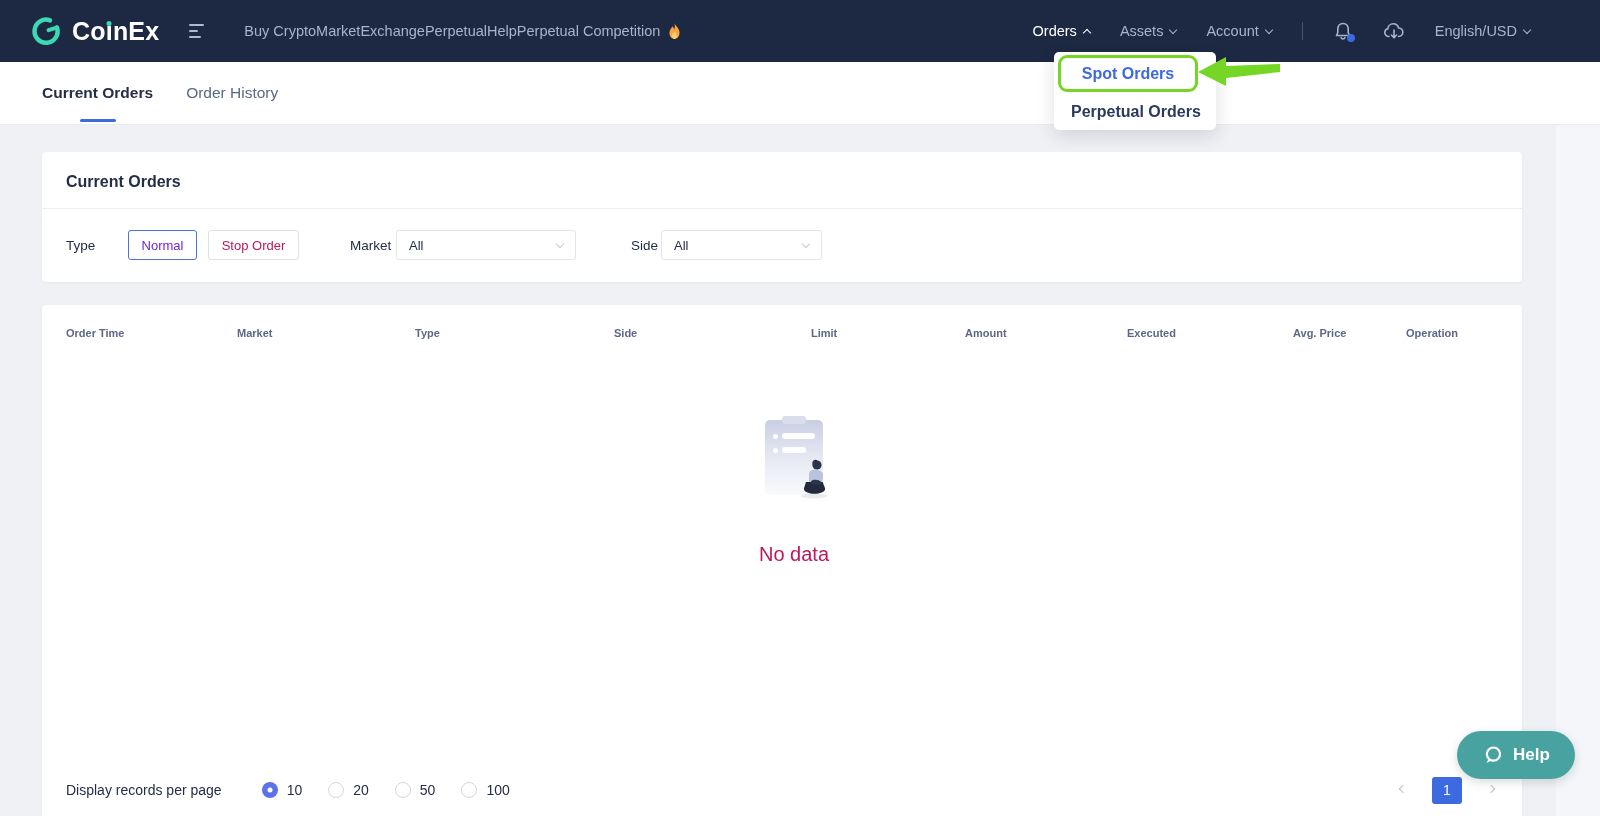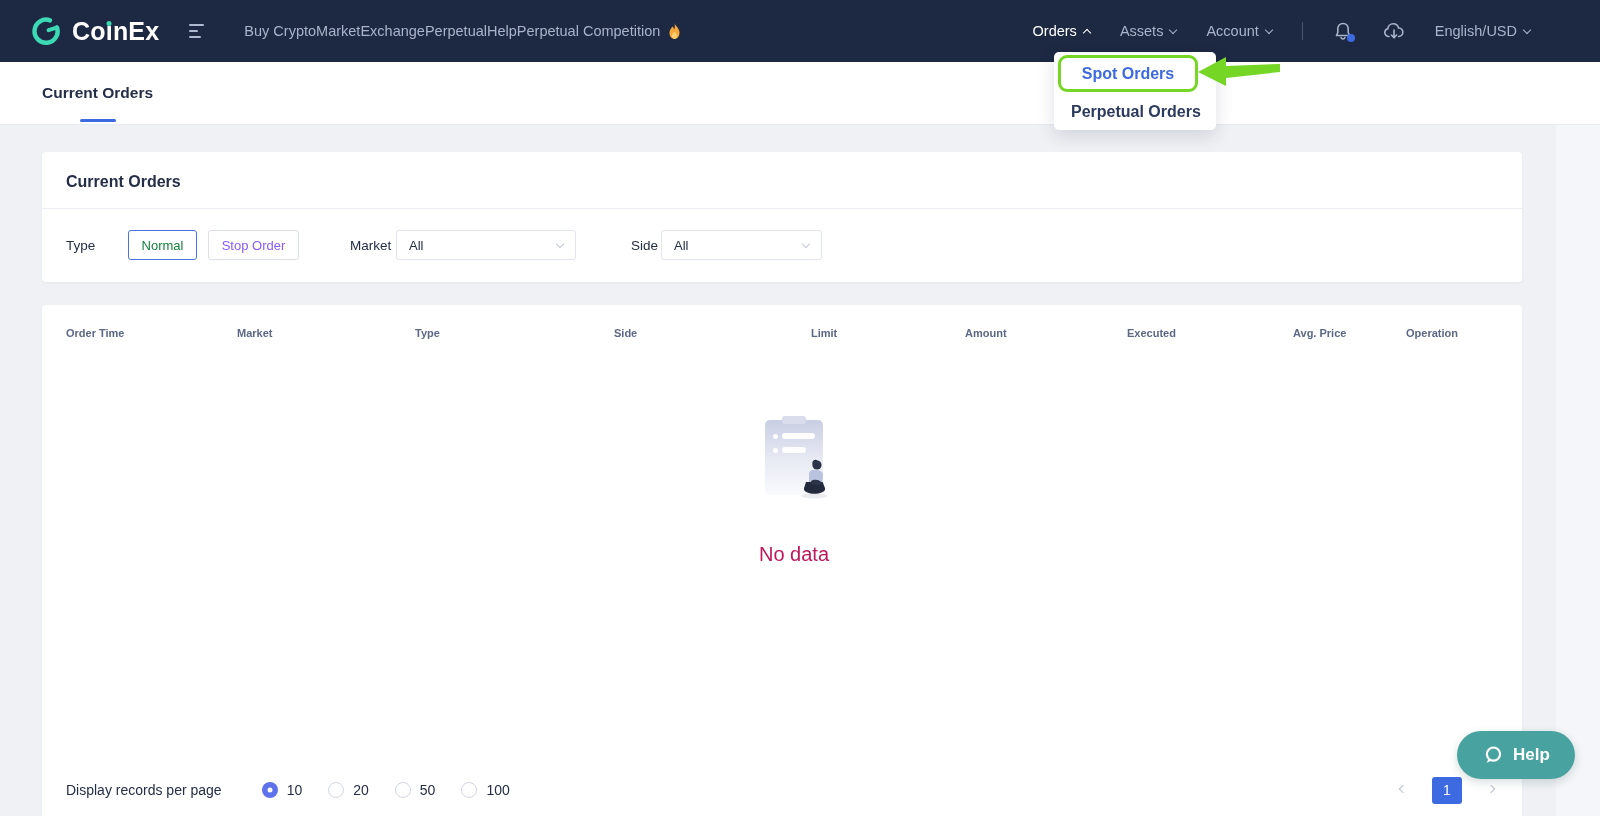--- a/index.html
+++ b/index.html
@@ -80,22 +80,22 @@
     background:#fff; border-radius:4px; box-shadow:0 1px 3px rgba(40,50,80,.05); z-index:5;
   }
   .panel1-title { position:absolute; left:24px; top:16px; height:28px; display:flex; align-items:center;
                   font-size:16px; font-weight:600; color:#252e47; }
   .panel1-divider { position:absolute; left:0; top:56px; width:100%; height:1px; background:#eceef3; }
   .filter-row { position:absolute; left:0; top:56px; width:100%; height:74px; }
   .flabel { position:absolute; font-size:13.5px; color:#252e47; top:50%; transform:translateY(-50%); }
   .fbtn { position:absolute; top:50%; transform:translateY(-50%); height:30px; border-radius:3px;
           display:flex; align-items:center; justify-content:center; font-size:13px; cursor:pointer;
           background:#fff; }
-  .fbtn.sel { border:1px solid #4a74dd; color:#15803d; }
-  .fbtn.unsel { border:1px solid #dcdfe8; color:#8b5cf6;text-align:center; }
+  .fbtn.sel { border:1px solid #4a74dd; color:#6d28d9; }
+  .fbtn.unsel { border:1px solid #dcdfe8; color:#be185d;text-align:center; }
   .fselect { position:absolute; top:50%; transform:translateY(-50%); height:30px;
              border:1px solid #e2e5ec; border-radius:3px; background:#fff; cursor:pointer;
              display:flex; align-items:center; padding:0 12px; font-size:13px; color:#252e47; }
   .fselect .chev { color:#c3c9d6; position:absolute; right:12px; }
 
   
   .panel2 {
     position:absolute; left:42px; top:305px; width:1480px; height:511px;
     background:#fff; border-radius:4px 4px 0 0; box-shadow:0 1px 3px rgba(40,50,80,.05); z-index:5;
   }
@@ -211,20 +211,21 @@
     <span class="spot-label">Spot Orders</span>
   </div>
   <div class="perp-item">Perpetual Orders</div>
 </div>
 <svg class="annot-arrow" width="82" height="34" viewBox="0 0 82 34">
   <polygon points="0,17 28,2 28,11 82,9 82,17 28,23 28,31" fill="#76d626"></polygon>
 </svg>
 
 <div class="tabbar">
   <span class="tab active">Current Orders</span>
+  <span class="tab">Order History</span>
 </div>
 
 <div class="right-strip"></div>
 
 <div class="panel1">
   <div class="panel1-title">Current Orders</div>
   <div class="panel1-divider"></div>
   <div class="filter-row">
     <span class="flabel" style="left:24px">Type</span>
     <div class="fbtn sel" style="left:86px; width:69px">Normal</div>

